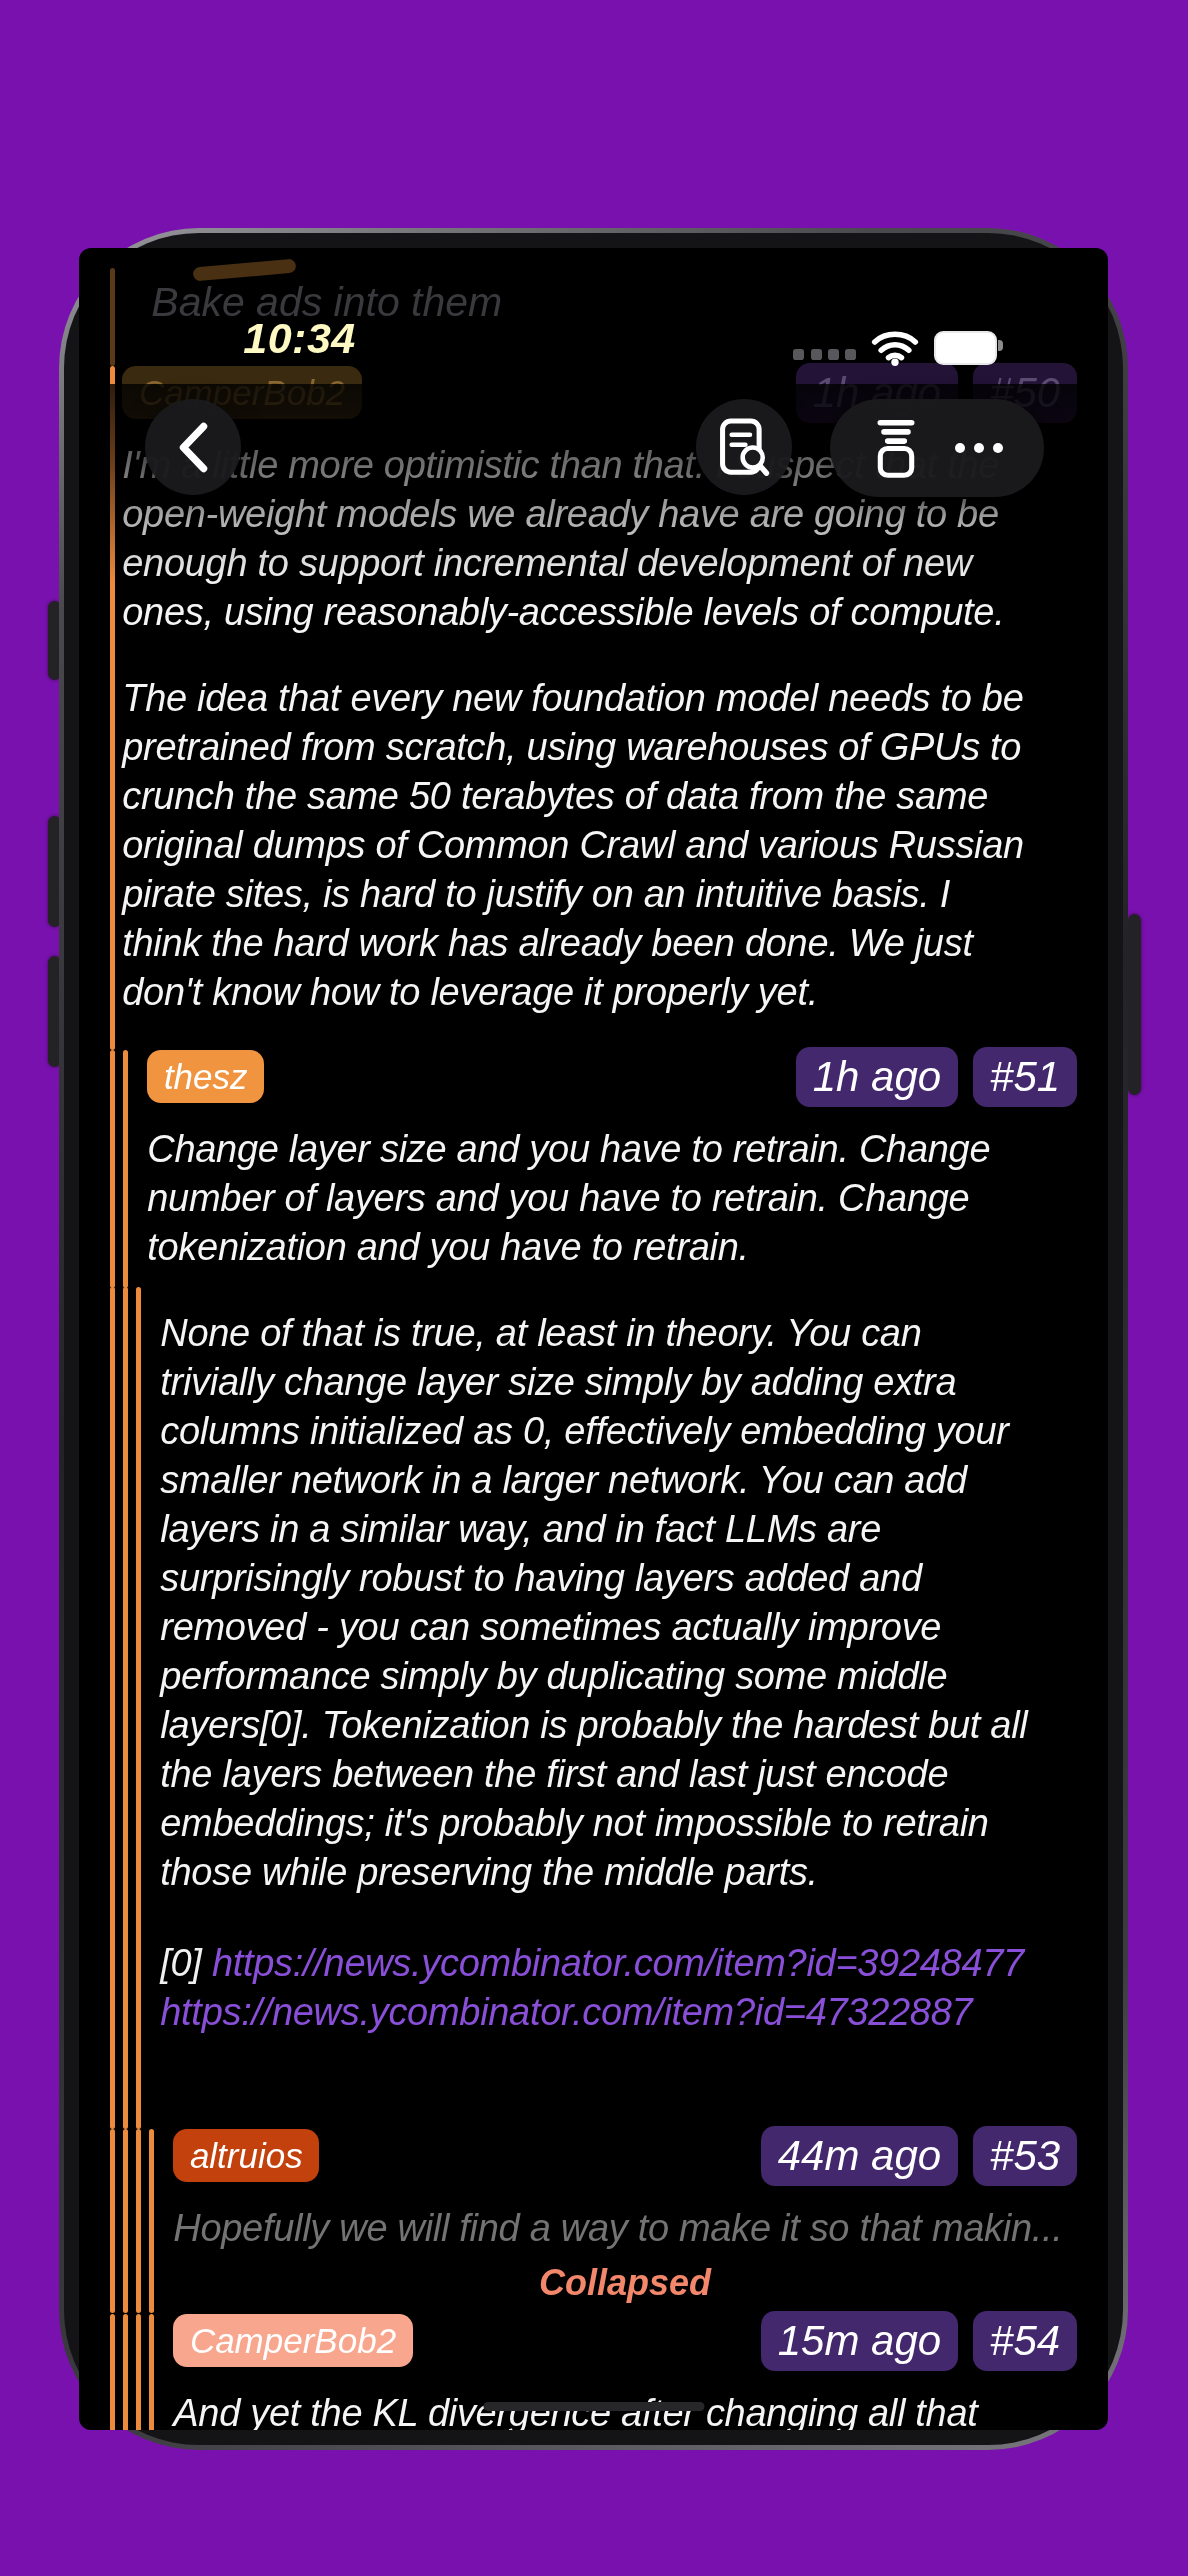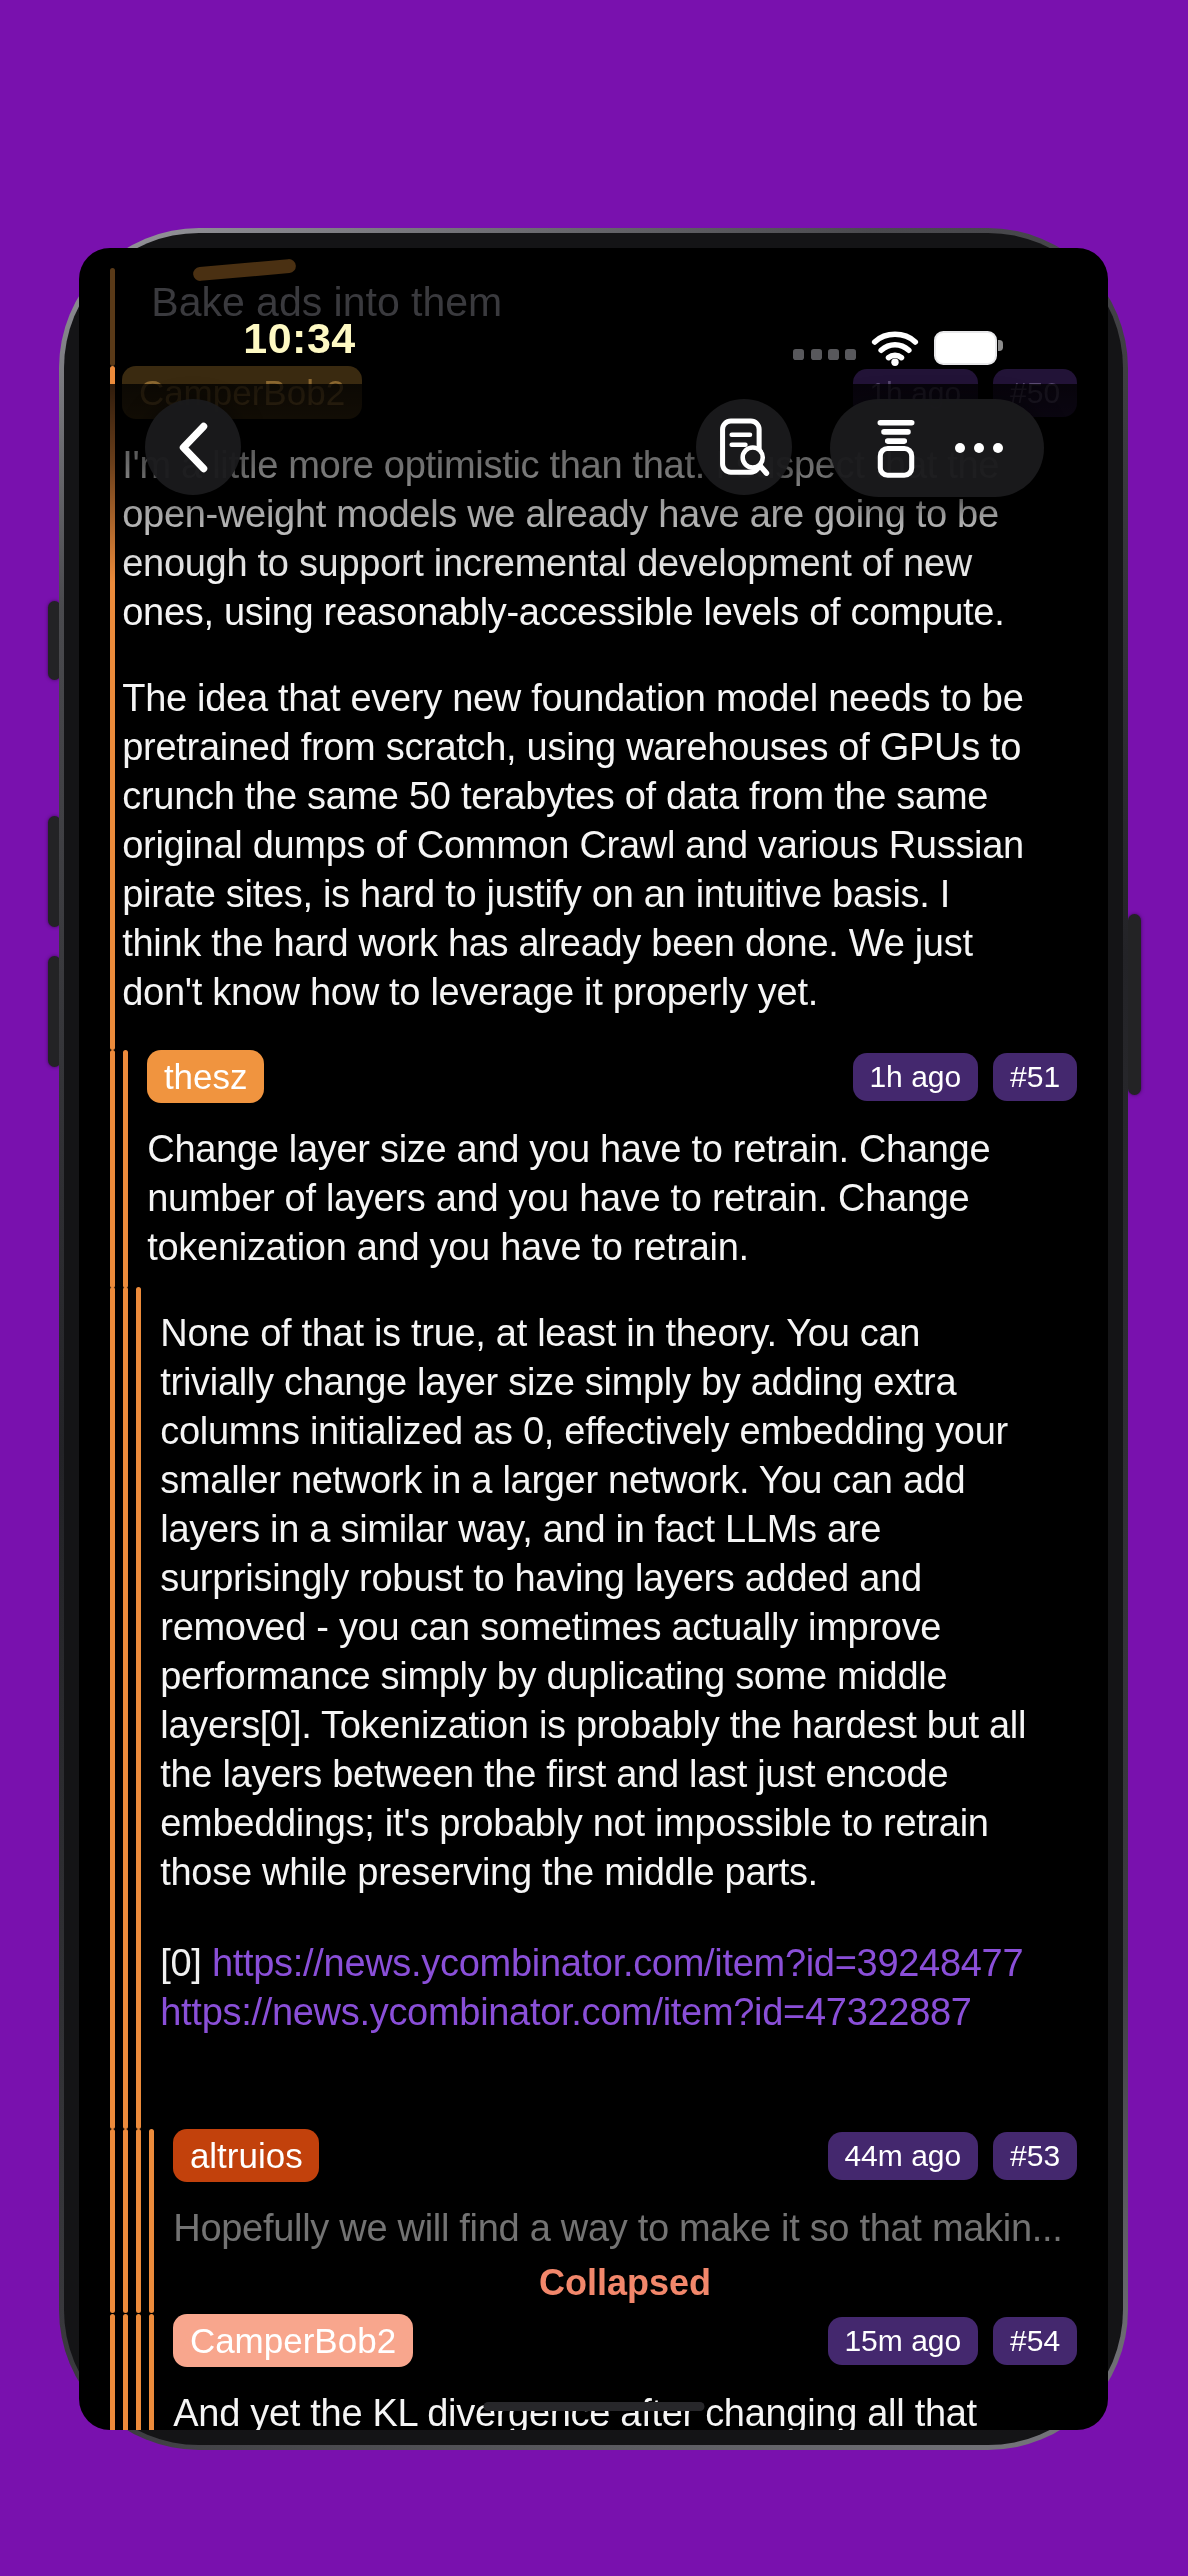--- a/index.html
+++ b/index.html
@@ -5,21 +5,21 @@
   html,body{margin:0;padding:0;width:1188px;height:2576px;overflow:hidden;
     font-family:"Liberation Sans",sans-serif;background:#7911AE;}
   .stage{position:absolute;inset:0;}
 
   
   .side-btn{position:absolute;background:#232325;border-radius:7.4px;box-shadow:0 0 3.7px rgba(0,0,0,.5);}
   .phone{position:absolute;left:59px;top:228px;width:1069px;height:2222px;border-radius:140px;
     background:linear-gradient(155deg,#9a9aa0 0%,#4a4a4e 14%,#232327 45%,#3c3c40 82%,#7a7a80 100%);
     padding:4.6px;box-sizing:border-box;}
   .bezel{width:100%;height:100%;background:#141416;border-radius:135px;padding:15.7px;box-sizing:border-box;}
-  .screen{position:relative;width:100%;height:100%;background:#000;border-radius:31px;overflow:hidden;}
+  .screen{position:relative;width:100%;height:100%;background:#000;border-radius:12px;overflow:hidden;font-style:italic;}
 
   
   .dim-smudge{position:absolute;left:114px;top:14.7px;width:103px;height:14px;background:#4a3012;
     border-radius:7.4px;transform:rotate(-5deg);}
   .dim-title{position:absolute;left:72px;top:31px;width:553px;color:#3a3a3e;font-size:41px;
     white-space:nowrap;overflow:hidden;}
   .dim-barstub{position:absolute;left:31px;top:20px;width:4.6px;height:98px;background:#5a3a18;border-radius:2.8px;}
 
   
   .status-time{position:absolute;left:164px;top:66px;color:#fef9c3;font-size:43px;font-weight:700;letter-spacing:0.5px;z-index:6;}
@@ -46,21 +46,21 @@
 
   
   .comment{position:absolute;left:31px;right:31px;z-index:1;}
   .bars{position:absolute;left:0;top:0;}
   .bars i{position:absolute;top:0;width:4.6px;height:100%;border-radius:2.8px;background:#ec8b3b;}
   .bars i:nth-child(1){left:0;} .bars i:nth-child(2){left:13px;}
   .bars i:nth-child(3){left:26px;} .bars i:nth-child(4){left:39px;}
   .c-head{display:flex;align-items:center;gap:15.7px;height:53px;}
   .badge{font-size:35px;line-height:1;padding:9.2px 16.6px;border-radius:14px;color:#fff;white-space:nowrap;}
   .a-badge{font-weight:400;}
-  .t-badge,.n-badge{background:#44286e;font-size:30px;}
+  .t-badge,.n-badge{background:#44286e;font-size:42px;}
   .spacer{flex:1;}
   .c-text{margin-top:22px;color:#f5f5f5;font-size:38px;line-height:49px;letter-spacing:-0.3px;white-space:pre;}
   .c-text.para2{margin-top:37px;}
   .dim-text{color:#737373;overflow:hidden;text-overflow:clip;}
   .links-block{margin-top:42px;font-size:38px;line-height:49px;letter-spacing:-0.3px;white-space:pre;}
   .links-block .fn{color:#f0f0f0;}
   .link{color:#8a4fd8;}
   .collapsed{margin-top:9.2px;text-align:center;color:#f2876b;font-weight:700;font-size:36px;}
   .home-indicator{position:absolute;left:50%;transform:translateX(-50%);bottom:18.4px;width:221px;height:9.2px;
     border-radius:5.5px;background:#27272a;z-index:6;}

